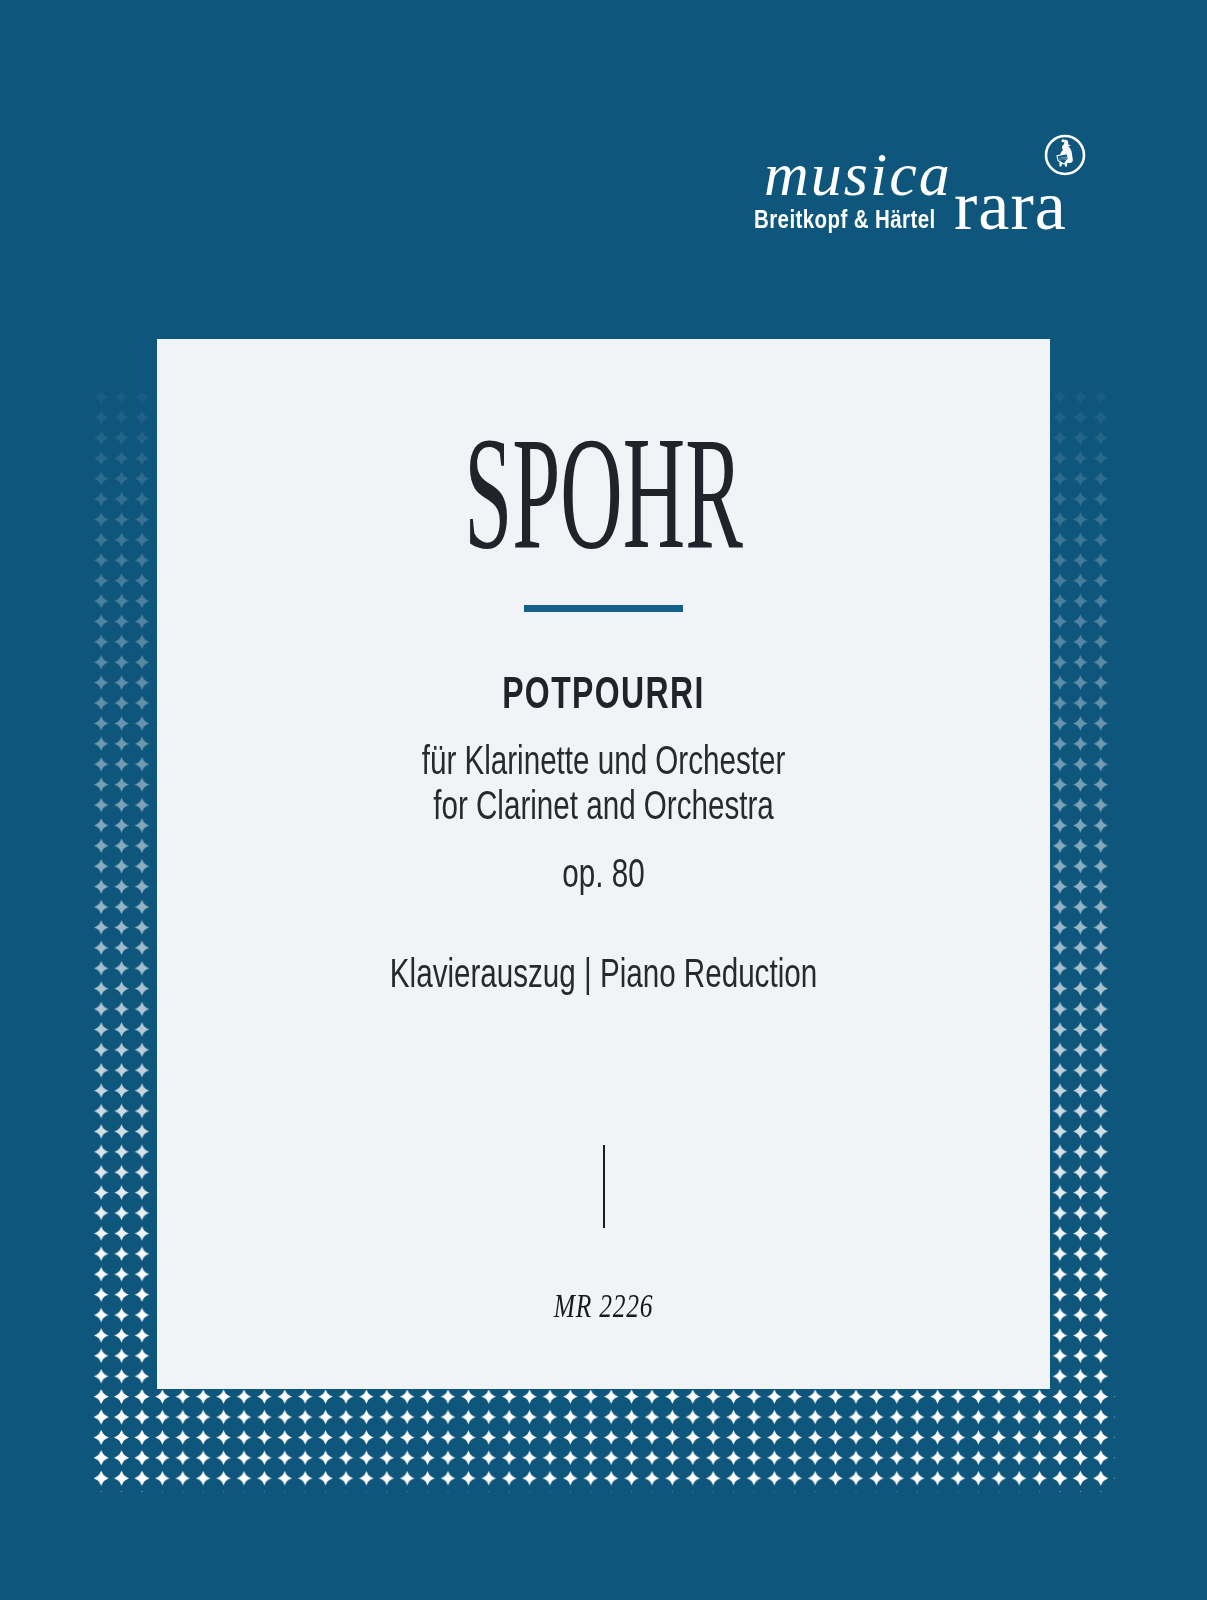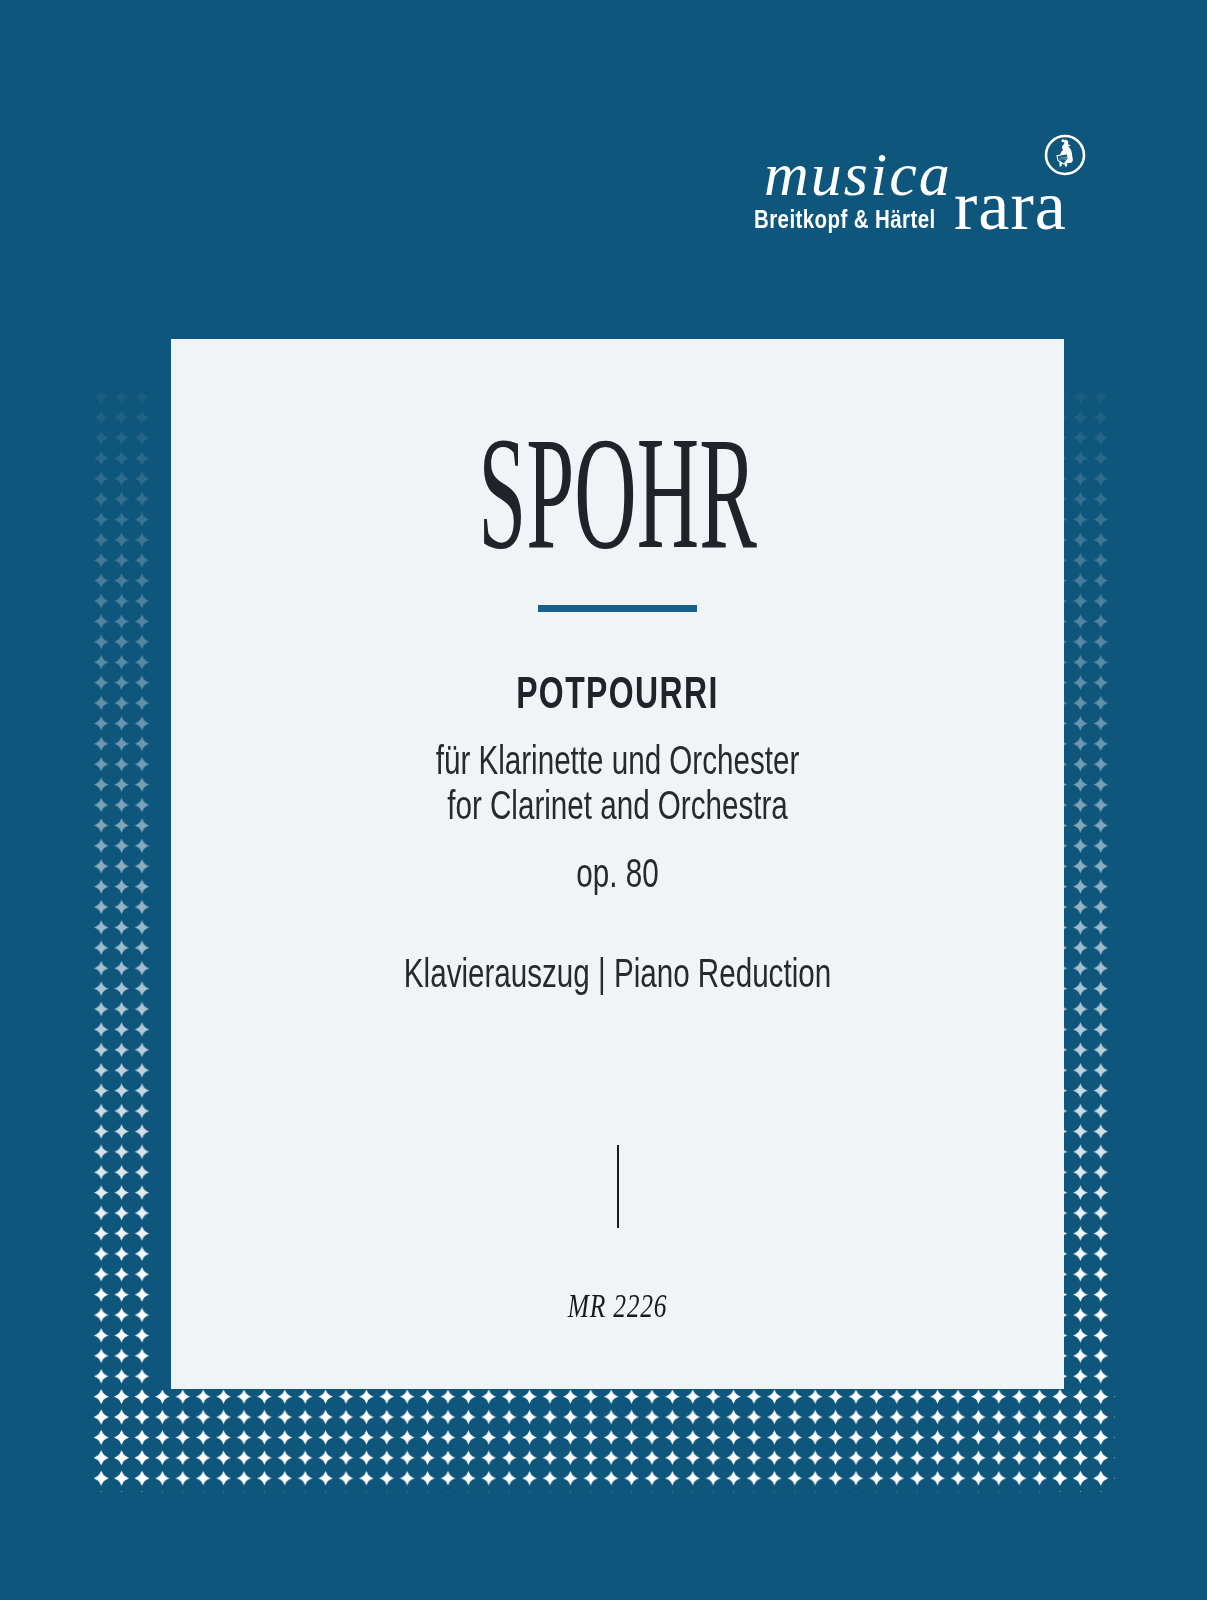--- a/index.html
+++ b/index.html
@@ -36,21 +36,21 @@
   }
   .brand-sub{
     position:absolute;left:754px;top:207px;
     font-size:25px;font-weight:700;line-height:1;color:#fff;white-space:nowrap;
     transform:scaleX(.82);transform-origin:left top;letter-spacing:.5px;
   }
   .bear{position:absolute;left:1044px;top:134px;width:42px;height:42px;}
 
   
   .panel{
-    position:absolute;left:171px;top:339px;width:893px;height:1050px;
+    position:absolute;left:157px;top:339px;width:893px;height:1050px;
     background:var(--panel);z-index:2;
   }
   .panel .line{
     position:absolute;left:0;width:100%;text-align:center;
     margin:0;line-height:1;white-space:nowrap;
   }
   .composer{
     top:74px;
     font-family:"Liberation Serif",serif;
     font-size:160px;font-weight:400;color:var(--title_text);

